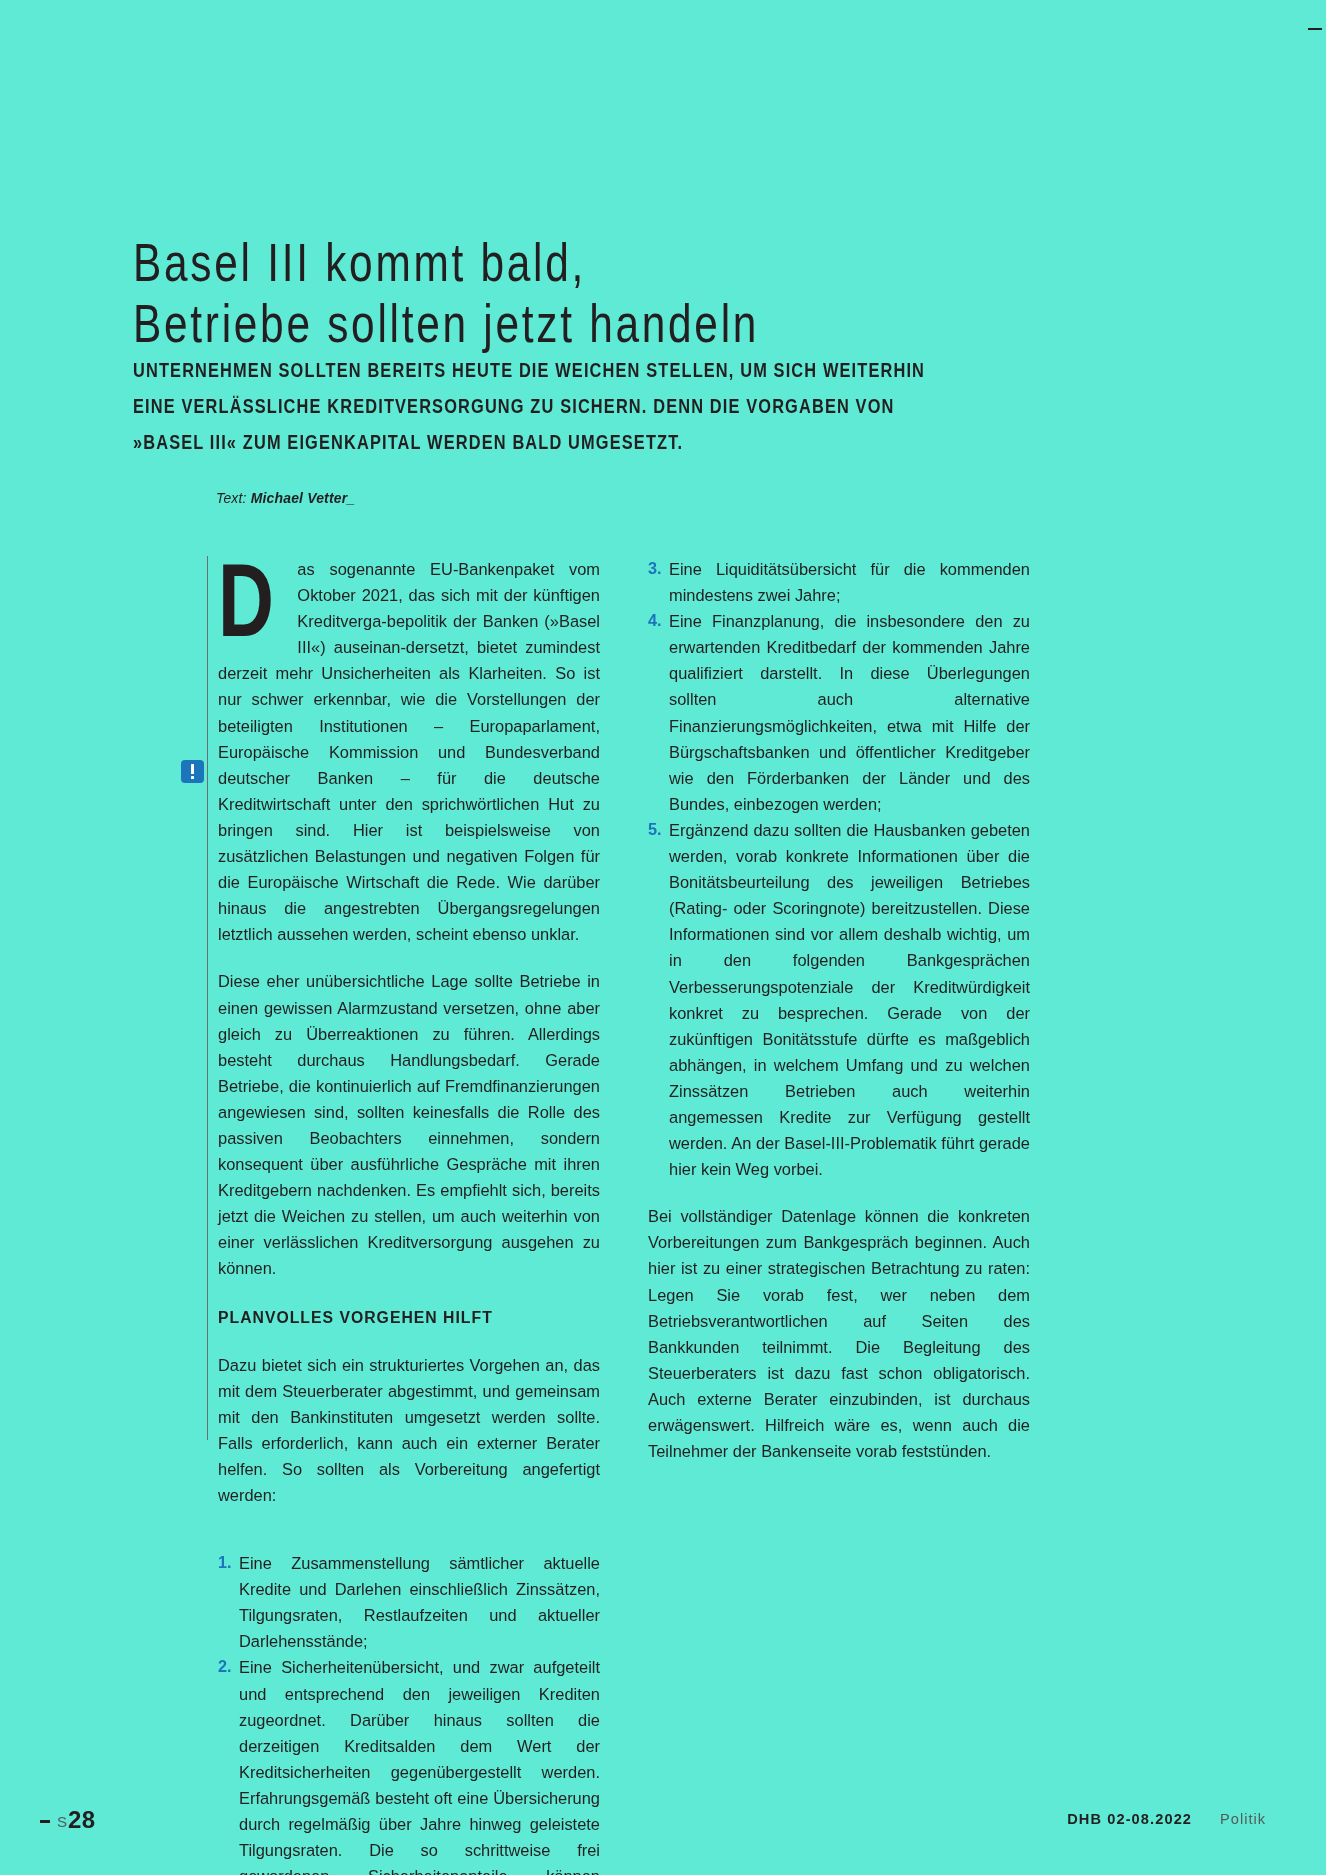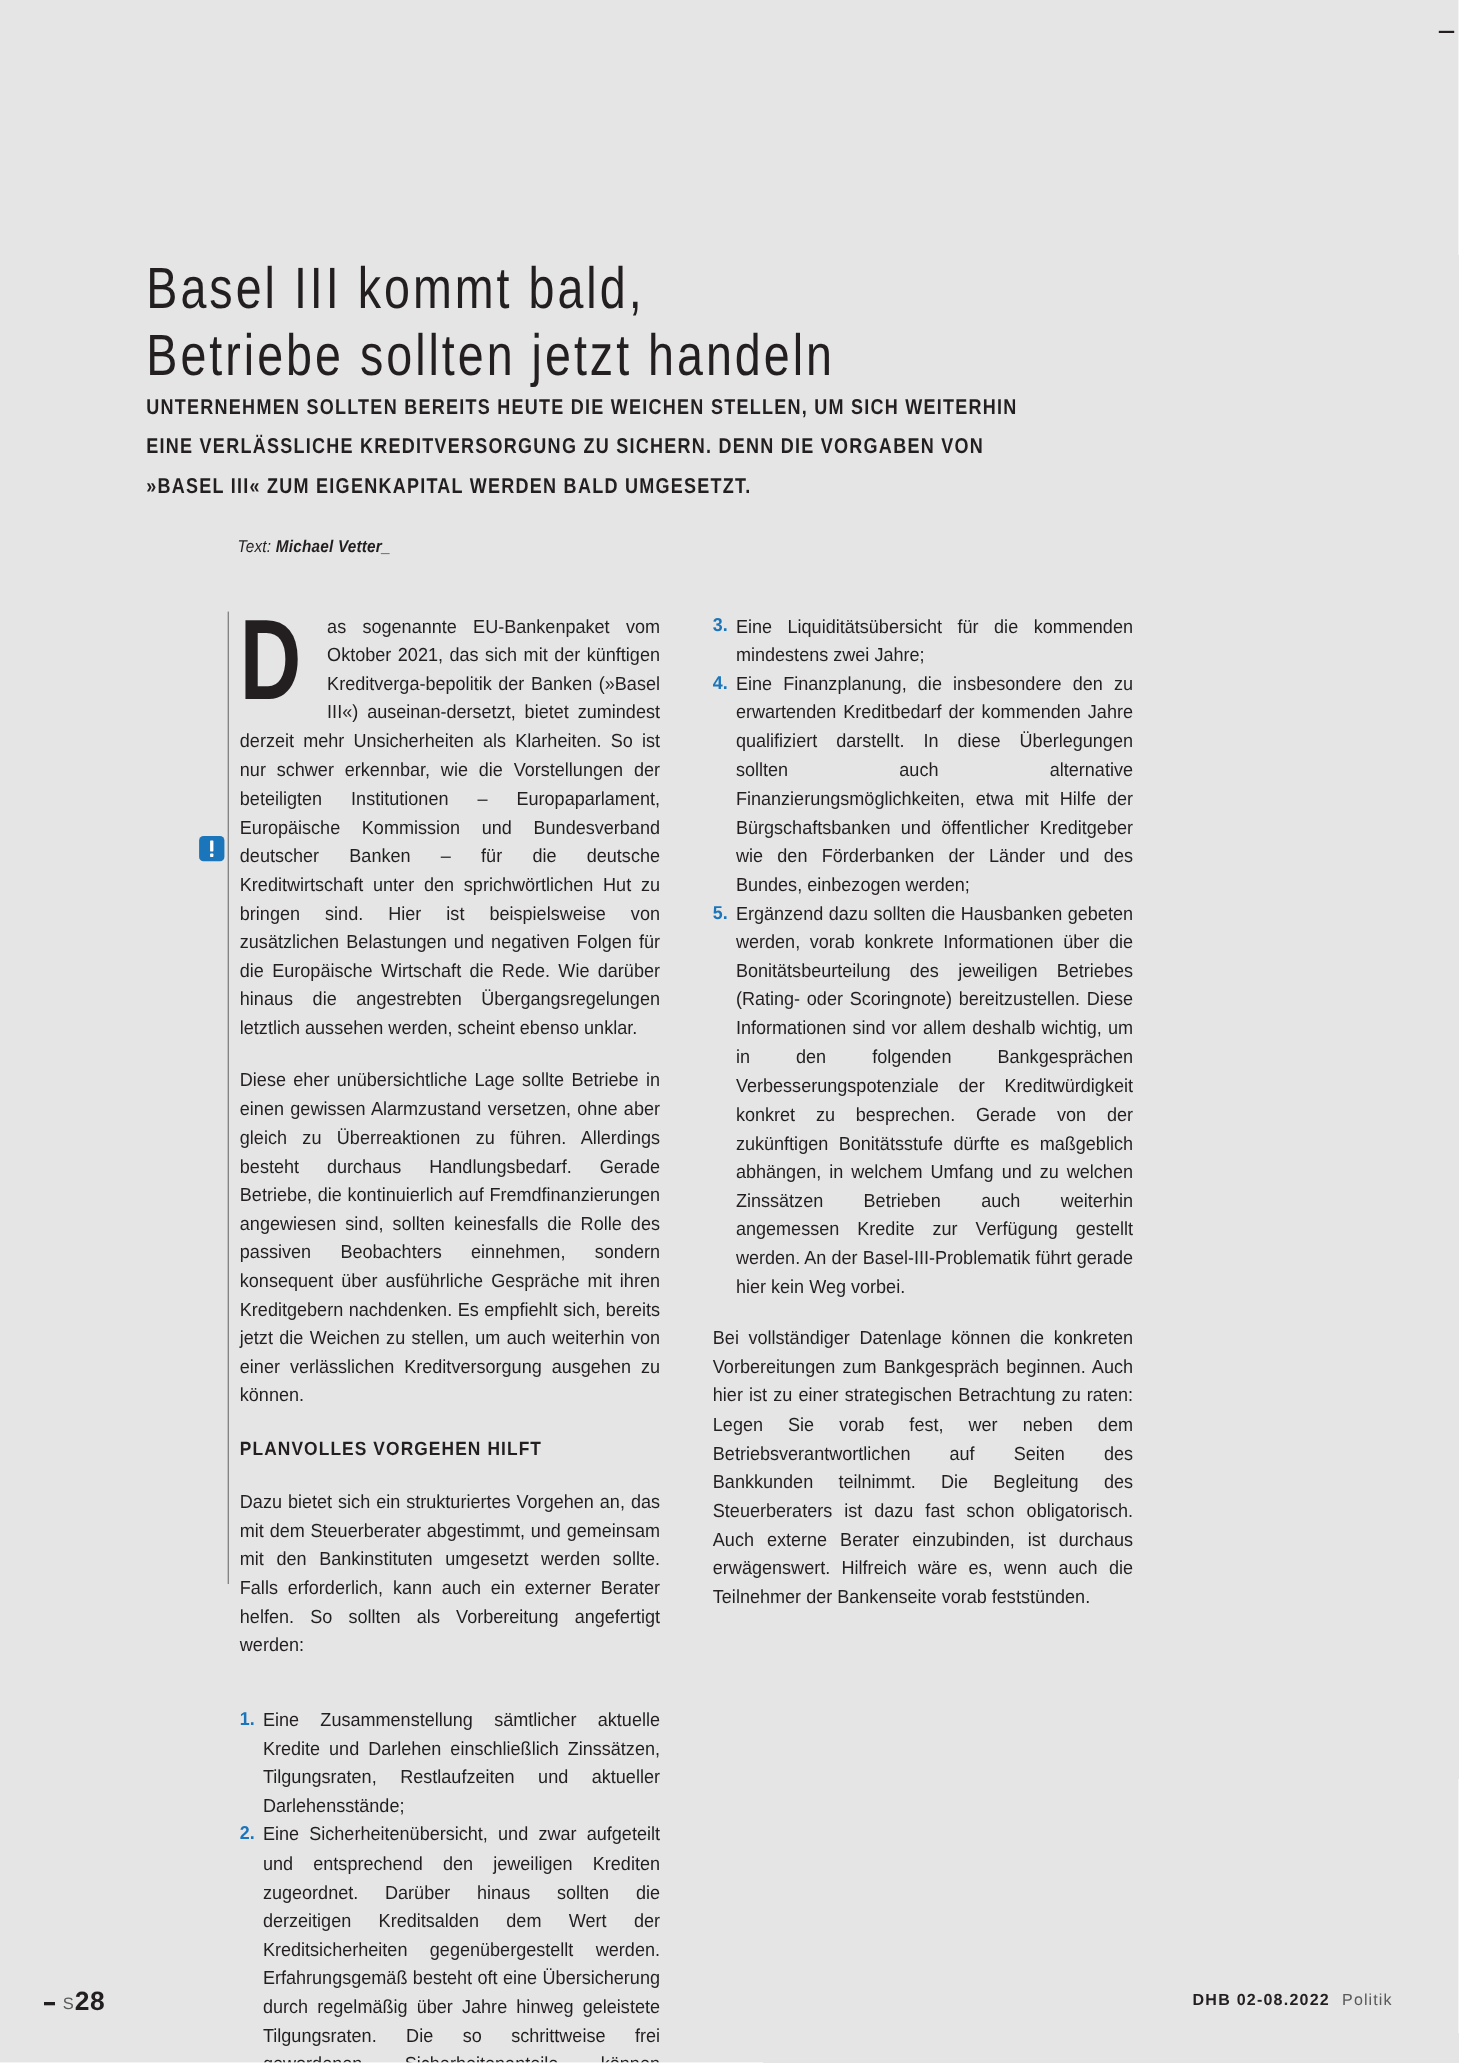--- a/index.html
+++ b/index.html
@@ -5,21 +5,21 @@
 <style>
   html, body {
     margin: 0;
     padding: 0;
     background: #ffffff;
   }
   .page {
     position: relative;
     width: 1326px;
     height: 1875px;
-    background: #e5e5e5;
+    background: #5eead4;
     font-family: "Liberation Sans", "DejaVu Sans", sans-serif;
     color: #231f20;
     overflow: hidden;
     box-sizing: border-box;
   }
 
   
   .crop-mark {
     position: absolute;
     top: 28px;
@@ -244,21 +244,21 @@
     font-size: 14.6px;
     letter-spacing: 1.1px;
     color: #231f20;
     font-weight: bold;
     white-space: nowrap;
   }
   .footer-right .section {
     font-weight: normal;
     color: #58595b;
     letter-spacing: 1px;
-    margin-left: 11px;
+    margin-left: 28px;
   }
 </style>
 </head>
 <body>
 
 <div class="page">
 
   <div class="crop-mark"></div>
 
   <h1 class="headline">Basel III kommt bald,

